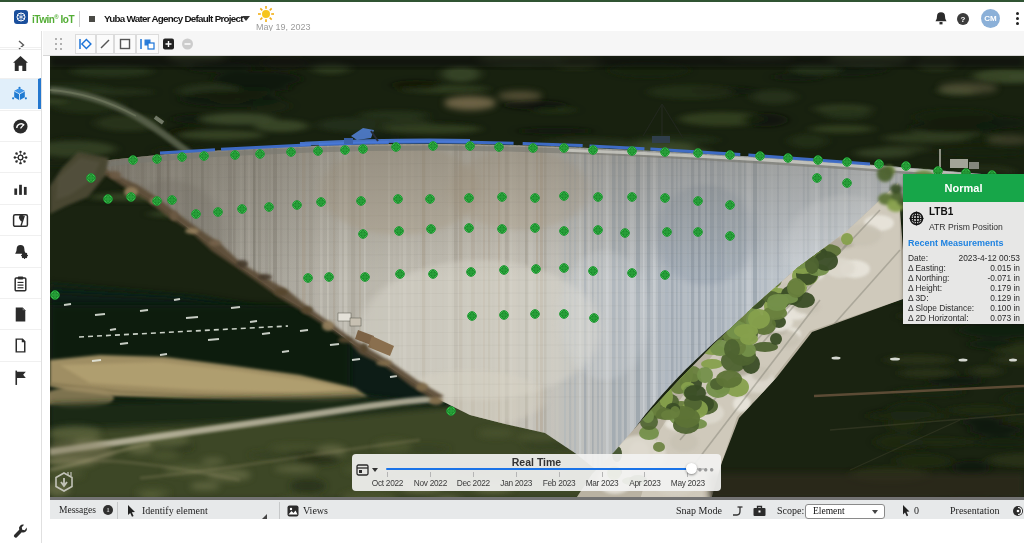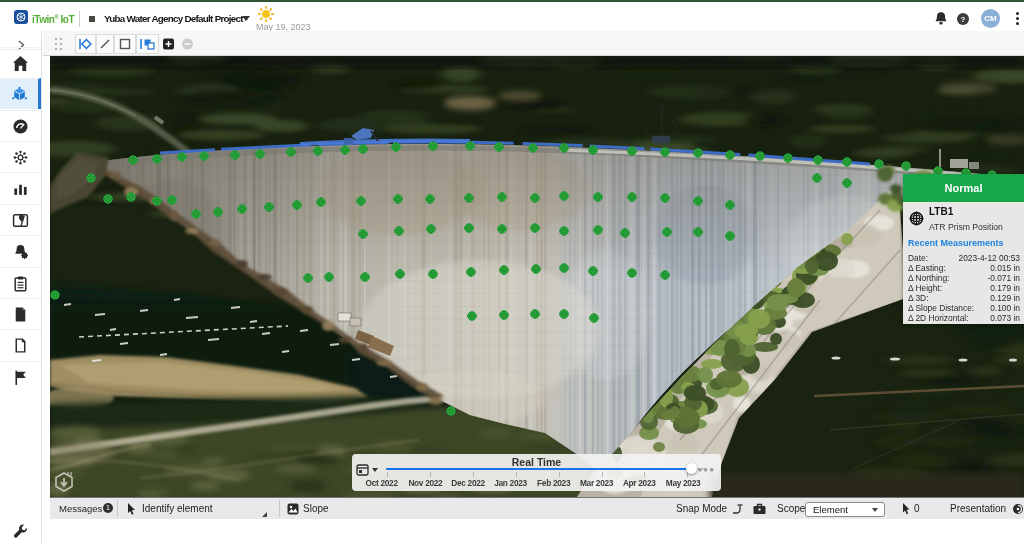--- a/index.html
+++ b/index.html
@@ -17,21 +17,21 @@
 .caret { position:absolute; left:242px; top:14px; width:0; height:0; border-left:4px solid transparent; border-right:4px solid transparent; border-top:5px solid #333; }
 .temp { position:absolute; left:287px; top:6px; font-size:10px; font-weight:bold; color:#2f7fd6;margin-top:47px; }
 .date { position:absolute; left:256px; top:20px; font-size:9px; color:#9b9b9b; }
 .avatar { position:absolute; left:981px; top:7px; width:19px; height:19px; border-radius:50%; background:#8bb0d8; color:#fff; font-size:8px; font-weight:bold; text-align:center; line-height:19px; }
 .vdots { position:absolute; left:1016px; top:10px; width:3px; }
 .vdots div { width:3px; height:3px; border-radius:50%; background:#222; margin-bottom:2px; }
 .toolbar2 { position:absolute; left:43px; top:31px; width:981px; height:25px; background:#f6f6f6; border-bottom:1px solid #d7d7d7; }
 .grip { position:absolute; left:12px; top:7px; width:9px; height:12px; }
 .grip i { position:absolute; width:2.2px; height:2.2px; border-radius:50%; background:#9a9a9a; }
 .tcell { position:absolute; top:3px; height:20px; border:1px solid #dcdcdc; background:#fbfbfb; }
-.bottombar { position:absolute; left:50px; top:497px; width:974px; height:22px; background:#e7e9ea; border-top:1px solid #737373; font-size:10px; color:#1d1d1d; }
+.bottombar { position:absolute; left:50px; top:497px; width:974px; height:22px; background:#e7e9ea; border-top:3px solid #737373; font-size:10px; color:#1d1d1d;font-family:Liberation Serif, serif; }
 .bb { position:absolute; top:4.5px; }
 .bsep { position:absolute; top:2px; width:1px; height:17px; background:#c6c8c9; }
 .badge { position:absolute; left:53px; top:5px; width:10px; height:10px; border-radius:50%; background:#2f2f2f; color:#fff; font-size:7px; text-align:center; line-height:10px; }
 .scope-dd { position:absolute; left:755px; top:3.5px; width:80px; height:15px; background:#fff; border:1px solid #8a8a8a; border-radius:3px; font-size:9.5px; line-height:13px; padding-left:7px; color:#111; }
 .dd-caret { position:absolute; right:6px; top:5px; width:0; height:0; border-left:3.5px solid transparent; border-right:3.5px solid transparent; border-top:4px solid #444; }
 .footer { position:absolute; left:42px; top:519px; width:982px; height:24px; background:#f7f8f8; }
 .footer .txt { position:absolute; left:0; right:0; top:7px; text-align:center; font-size:8.5px; color:#8d8d8d; letter-spacing:-0.3px; }
 .sidebar { position:absolute; left:0; top:31px; width:42px; height:512px; background:#fff; border-right:1px solid #e0e0e0; }
 .sb-exp { position:absolute; left:0; top:4px; width:41px; height:15px; text-align:center; border-bottom:1px solid #ededed; padding-top:2px; }
 .sb-item { position:absolute; left:0; width:41px; height:31.4px; text-align:center; padding-top:7px; border-top:1px solid #f0f0f0; }
@@ -45,21 +45,21 @@
 .atr { position:absolute; left:26px; top:20px; font-size:8.6px; color:#333; }
 .recent { position:absolute; left:5px; top:36px; font-size:9px; font-weight:bold; color:#1e82e0; }
 .prow { position:absolute; left:5px; right:4px; height:9.7px; }
 .prow .l { float:left; }
 .prow .v { float:right; }
 .timeline { position:absolute; left:302px; top:398px; width:369px; height:37px; background:rgba(242,242,241,0.93); border-radius:4px; font-family:"Liberation Sans", sans-serif; }
 .rt { position:absolute; left:0; right:0; top:2px; text-align:center; font-size:10.5px; font-weight:bold; color:#333; }
 .track { position:absolute; left:34px; top:13.5px; width:306px; height:2.5px; background:#1a73e8; border-radius:2px; }
 .thumb { position:absolute; left:334px; top:9px; width:11px; height:11px; border-radius:50%; background:#fff; box-shadow:0 1px 2.5px rgba(0,0,0,0.45); }
 .tick { position:absolute; top:18px; width:1px; height:5px; background:#b5b5b5; }
-.tlab { position:absolute; top:24px; width:44px; margin-left:-22px; text-align:left; font-size:8.3px; color:#3c3c3c; letter-spacing:-0.3px;font-weight:bold; }
+.tlab { position:absolute; top:24px; width:44px; margin-left:-22px; text-align:center; font-size:8.3px; color:#3c3c3c; letter-spacing:-0.3px; }
 .tdots { position:absolute; right:6px; top:11px; font-size:8px; color:#9a9a9a; letter-spacing:1px; }
 </style></head>
 <body>
 <div class="app">
   <div class="topline"></div>
   <div class="topbar">
     <div class="logo">
         <svg width="10" height="10" viewBox="0 0 10 10">
           <circle cx="5" cy="5" r="4" fill="none" stroke="#fff" stroke-width="1"></circle>
           <path d="M5 1 L5 9 M1.5 3 L8.5 7 M8.5 3 L1.5 7" stroke="#fff" stroke-width="0.7"></path>
@@ -1170,21 +1170,21 @@
         <path d="M2 1 L9 8 L5.8 8.3 L7.6 12 L6 12.7 L4.2 9 L2 11 Z" fill="#222"></path>
       </svg>
     <span class="bb" style="left:92px">Identify element</span>
     <div class="abs" style="left:212px;top:14px;width:0;height:0;border-left:5px solid transparent;border-bottom:5px solid #444"></div>
     <div class="bsep" style="left:229px"></div>
     <svg class="abs" style="left:237px;top:5px" width="12" height="12" viewBox="0 0 12 12">
         <rect x="0.5" y="0.5" width="11" height="11" rx="2" fill="#2b2b2b"></rect>
         <circle cx="4" cy="4" r="1.2" fill="#fff"></circle>
         <path d="M1.5 9.5 L4.5 6 L6.5 8 L8.5 5.5 L10.5 9.5 Z" fill="#fff"></path>
       </svg>
-    <span class="bb" style="left:253px">Slope</span>
+    <span class="bb" style="left:253px">Views</span>
     <span class="bb" style="left:626px">Snap Mode</span>
     <svg class="abs" style="left:682px;top:5px" width="12" height="12" viewBox="0 0 12 12">
         <path d="M1 10 L5 10 Q8 10 8 6 L8 2" fill="none" stroke="#333" stroke-width="1.3"></path>
         <path d="M5.5 2 L10.5 2" stroke="#333" stroke-width="1.3"></path>
       </svg>
     <svg class="abs" style="left:703px;top:5px" width="13" height="12" viewBox="0 0 13 12">
         <rect x="0.5" y="3" width="12" height="8" rx="1" fill="#2b2b2b"></rect>
         <path d="M4.5 3 V1.5 h4 V3" fill="none" stroke="#2b2b2b" stroke-width="1.3"></path>
         <rect x="5.5" y="5.5" width="2" height="2" fill="#fff"></rect>
       </svg>

